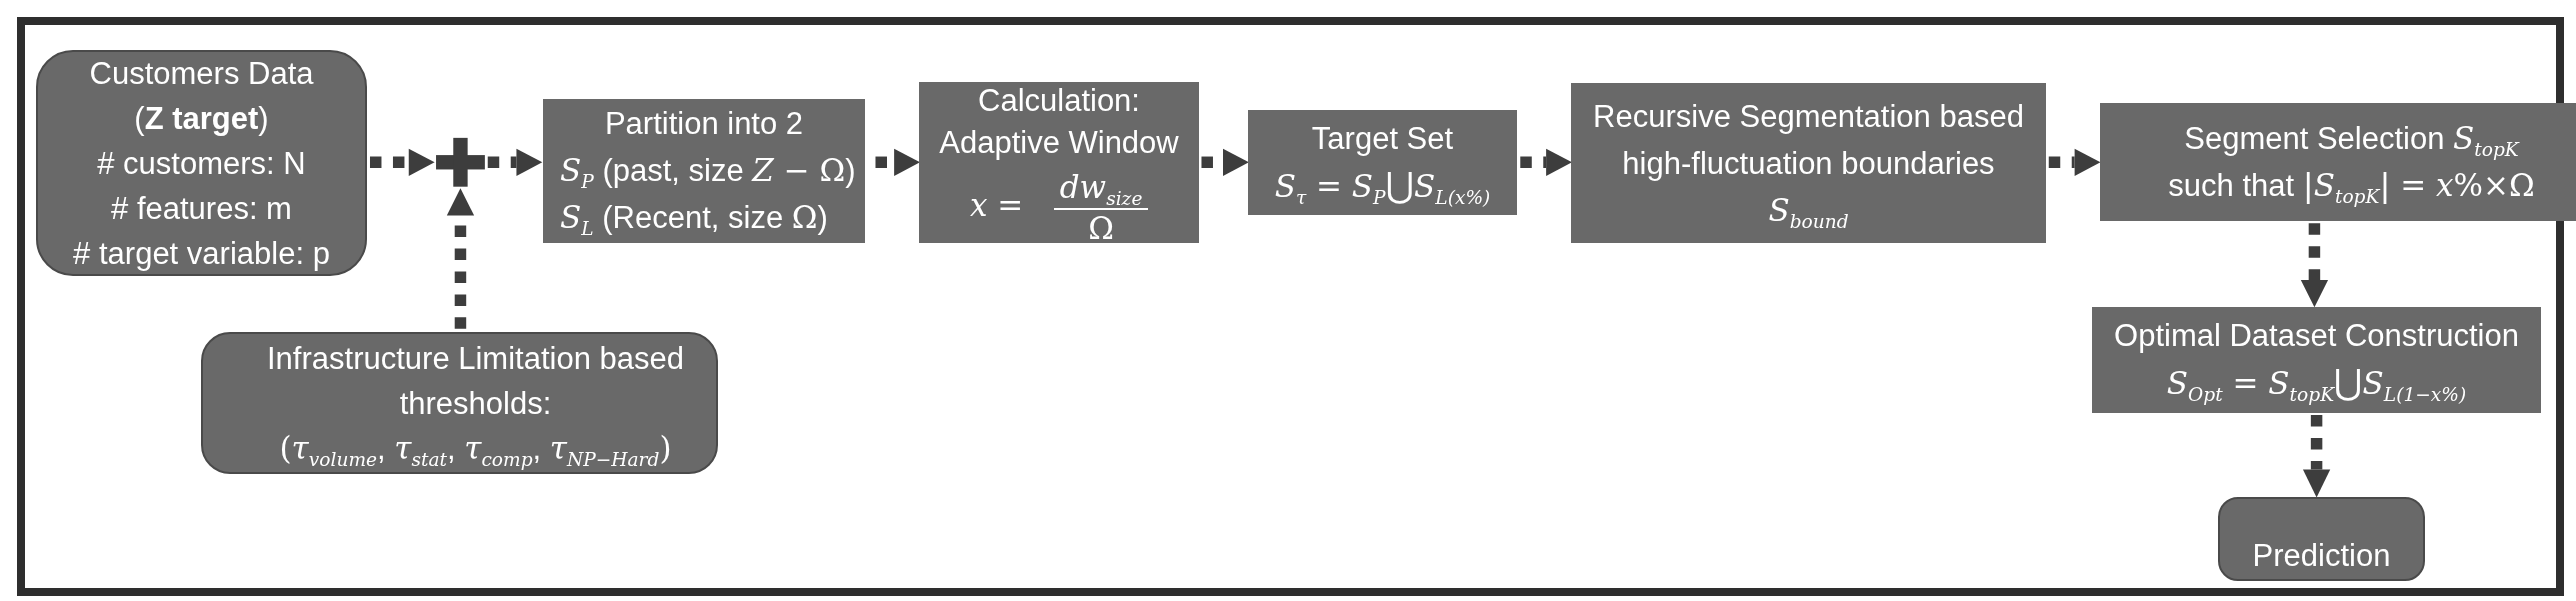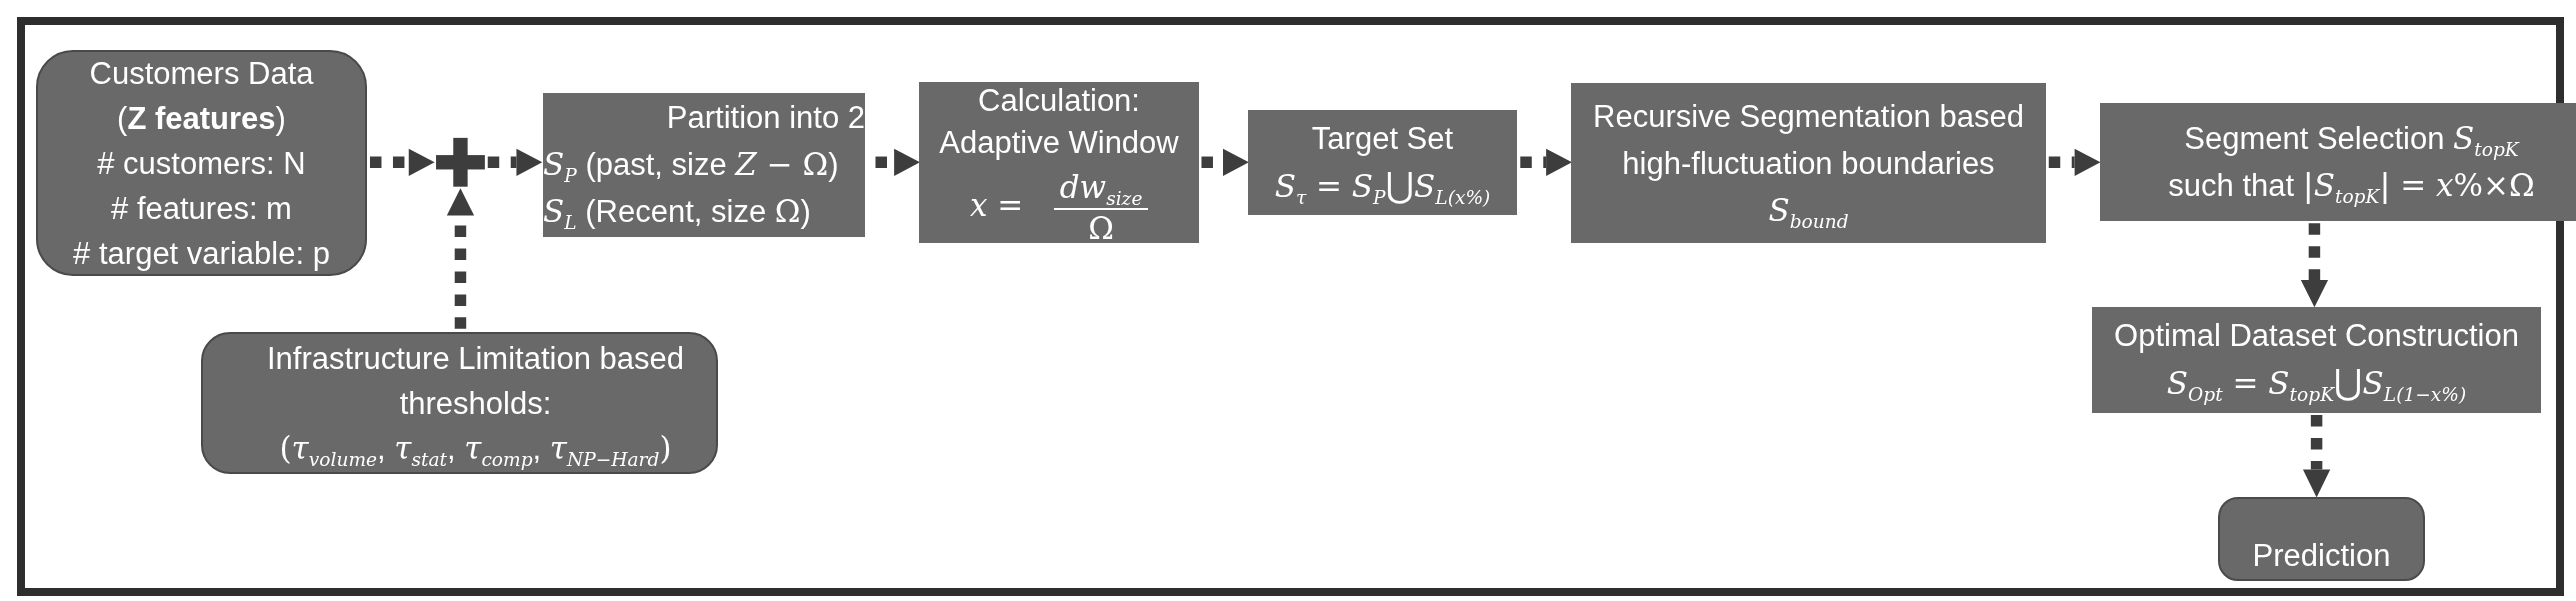--- a/index.html
+++ b/index.html
@@ -16,21 +16,21 @@
   .frame{position:absolute;left:16.5px;top:17px;width:2547px;height:579px;
          border:8px solid var(--frame);box-sizing:border-box;background:transparent;}
   svg.connectors{position:absolute;left:0;top:0;width:2576px;height:601px;}
   svg.connectors .dash{stroke:var(--arrow);stroke-width:16;fill:none;stroke-dasharray:16 16;}
   svg.connectors polygon, svg.connectors rect{fill:var(--arrow);}
   .bx{position:absolute;background:var(--box-fill);color:var(--text);
       display:flex;flex-direction:column;align-items:center;justify-content:center;
       text-align:center;font-size:31px;line-height:46px;box-sizing:border-box;}
   .rounded{border-radius:37px;border:2.9px solid var(--box-border);}
   .ln{white-space:nowrap;}
-  .left{align-self:flex-start;}
+  .left{align-self:flex-start;padding-left:17px;}
   .m{font-family:"DejaVu Serif",serif;font-style:italic;}
   .u{font-family:"DejaVu Serif",serif;font-style:normal;}
   sub{font-size:0.60em;line-height:0;font-family:"DejaVu Serif",serif;font-style:italic;}
   .un{font-family:"DejaVu Sans",sans-serif;font-style:normal;font-size:1.12em;}
   .bar{font-family:"DejaVu Sans",sans-serif;font-style:normal;font-size:1.05em;}
   .frac{display:inline-flex;flex-direction:column;align-items:center;
         vertical-align:middle;line-height:1.05;margin-left:21px;}
   .frac .num{border-bottom:2.9px solid var(--text);padding:0 5.7px 2.9px;}
   .frac .den{padding-top:2.9px;}
   b{font-weight:bold;}
@@ -80,27 +80,27 @@
       <polygon points="3203,390 3241,390 3222,428"></polygon>
     </g>
     <g>
       <line class="dash" x1="3225" y1="578" x2="3225" y2="654"></line>
       <polygon points="3206,654 3244,654 3225,693"></polygon>
     </g>
   </svg>
 
   <div class="bx rounded" style="left:36px;top:50px;width:331px;height:226px;line-height:45px;">
     <div class="ln">Customers Data</div>
-    <div class="ln"><span>(</span><b>Z features</b><span>)</span></div>
+    <div class="ln"><span>(</span><b>Z target</b><span>)</span></div>
     <div class="ln"># customers: N</div>
     <div class="ln"># features: m</div>
     <div class="ln"># target variable: p</div>
   </div>
 
-  <div class="bx" style="left:543px;top:93px;width:322px;height:144px;align-items:flex-end;">
+  <div class="bx" style="left:543px;top:99px;width:322px;height:144px;">
     <div class="ln">Partition into 2</div>
     <div class="ln left"><span class="m">S</span><sub>P</sub><span> (past, size </span><span class="m">Z</span><span class="u"> − </span><span class="u">Ω</span><span>)</span></div>
     <div class="ln left"><span class="m">S</span><sub>L</sub><span> (Recent, size </span><span class="u">Ω</span><span>)</span></div>
   </div>
 
   <div class="bx" style="left:919px;top:82px;width:280px;height:161px;line-height:42px;">
     <div class="ln">Calculation:</div>
     <div class="ln">Adaptive Window</div>
     <div class="ln" style="margin-top:7.2px;"><span class="m">x</span><span class="u"> = </span><span class="frac">
           <span class="num"><span class="m">dw</span><sub>size</sub></span>

